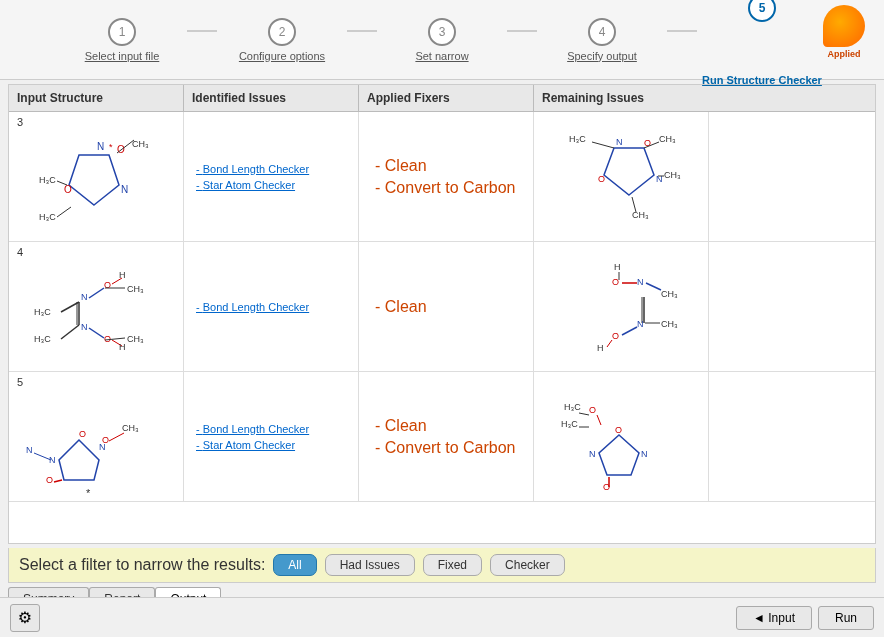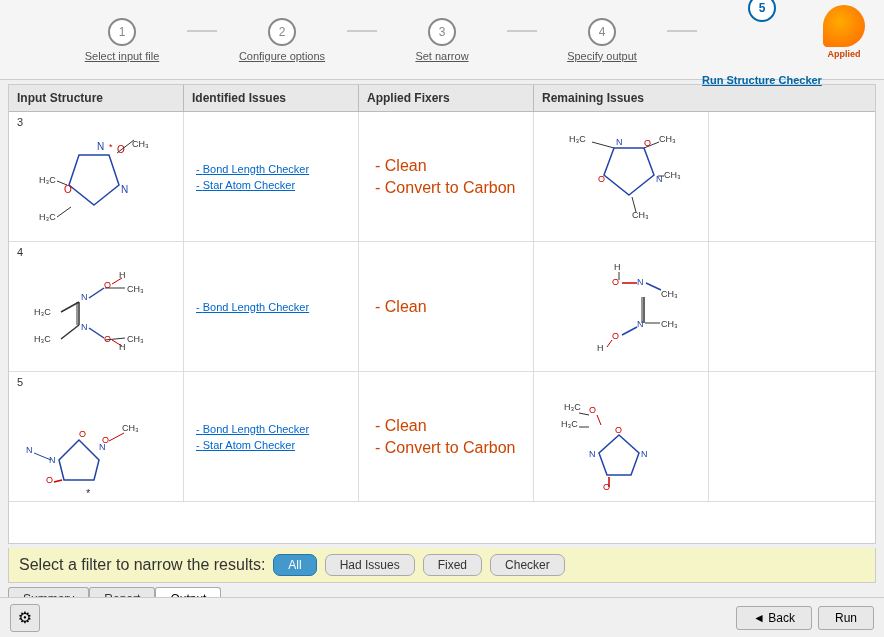--- a/index.html
+++ b/index.html
@@ -479,18 +479,18 @@
     <div class="tab">Summary</div>
     <div class="tab">Report</div>
     <div class="tab active">Output</div>
   </div>
 
   <div class="bottom-bar">
     <button class="gear-btn">
       <span>⚙</span>
     </button>
     <div class="bottom-right">
-      <button class="nav-btn">◄ Back</button>
+      <button class="nav-btn">◄ Input</button>
       <button class="nav-btn">Run</button>
     </div>
   </div>
 
 </div>
 
 </body></html>

